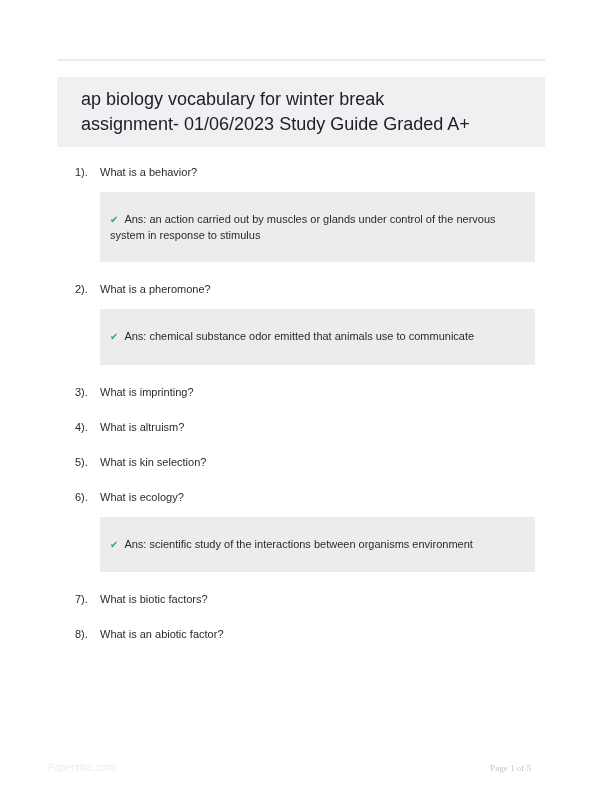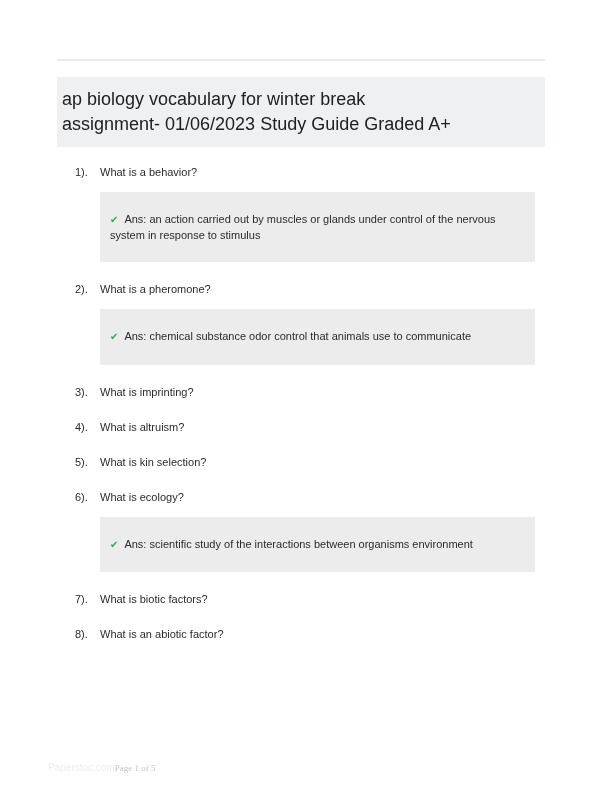--- a/index.html
+++ b/index.html
@@ -12,21 +12,21 @@
     -webkit-font-smoothing: antialiased;
   }
   .page { padding: 59px 61px 0 57px; }
   .top-rule {
     height: 2px;
     background: #ebebeb;
     margin-bottom: 16px;
   }
   .title-box {
     background: #eef0f2;
-    padding: 10px 5px;
+    padding: 10px 24px;
     font-size: 18px;
     line-height: 25px;
     color: #212125;
     margin-bottom: 18px;
   }
   .qa-item { margin-bottom: 20px; }
   .q-row {
     display: flex;
     margin-left: 18px;
     margin-bottom: 12px;
@@ -49,20 +49,21 @@
     font-size: 10px;
     margin-right: 6px;
     display: inline-block;
   }
   .footer {
     position: absolute;
     left: 48px;
     right: 75px;
     top: 762px;
     display: flex;
+    justify-content: space-between;
     align-items: baseline;
   }
   .watermark {
     font-size: 10px;
     color: #ededed;
   }
   .page-num {
     font-family: "Liberation Serif", "DejaVu Serif", serif;
     font-size: 9px;
     color: #c8c2c2;
@@ -89,21 +90,21 @@
       <span class="check">✔</span><span class="a-text">Ans: an action carried out by muscles or glands under control of the nervous system in response to stimulus</span>
     </div>
   </div>
 
   <div class="qa-item">
     <div class="q-row">
       <span class="q-num">2).</span>
       <span class="q-text">What is a pheromone?</span>
     </div>
     <div class="answer-box">
-      <span class="check">✔</span><span class="a-text">Ans: chemical substance odor control that animals use to communicate</span>
+      <span class="check">✔</span><span class="a-text">Ans: chemical substance odor emitted that animals use to communicate</span>
     </div>
   </div>
 
   <div class="qa-item">
     <div class="q-row">
       <span class="q-num">3).</span>
       <span class="q-text">What is imprinting?</span>
     </div>
   </div>
 

